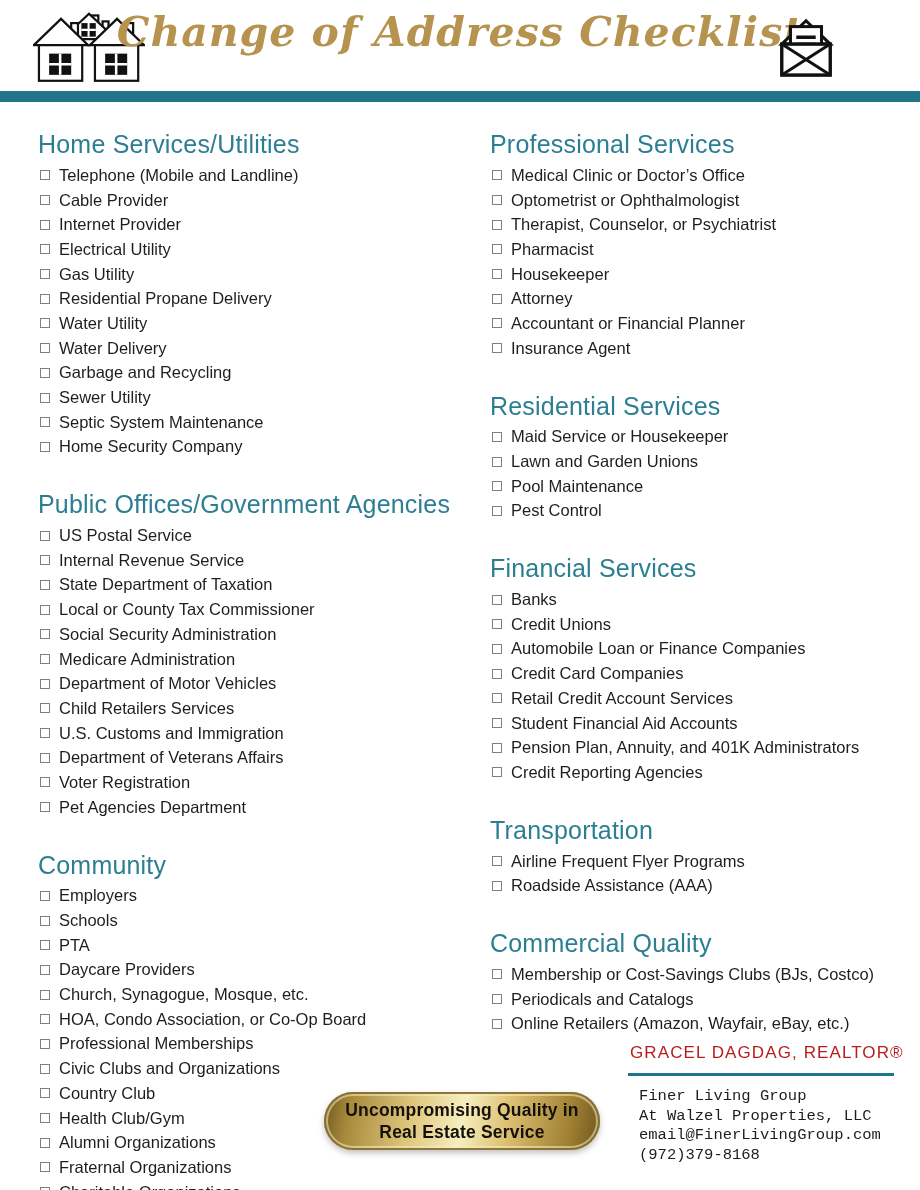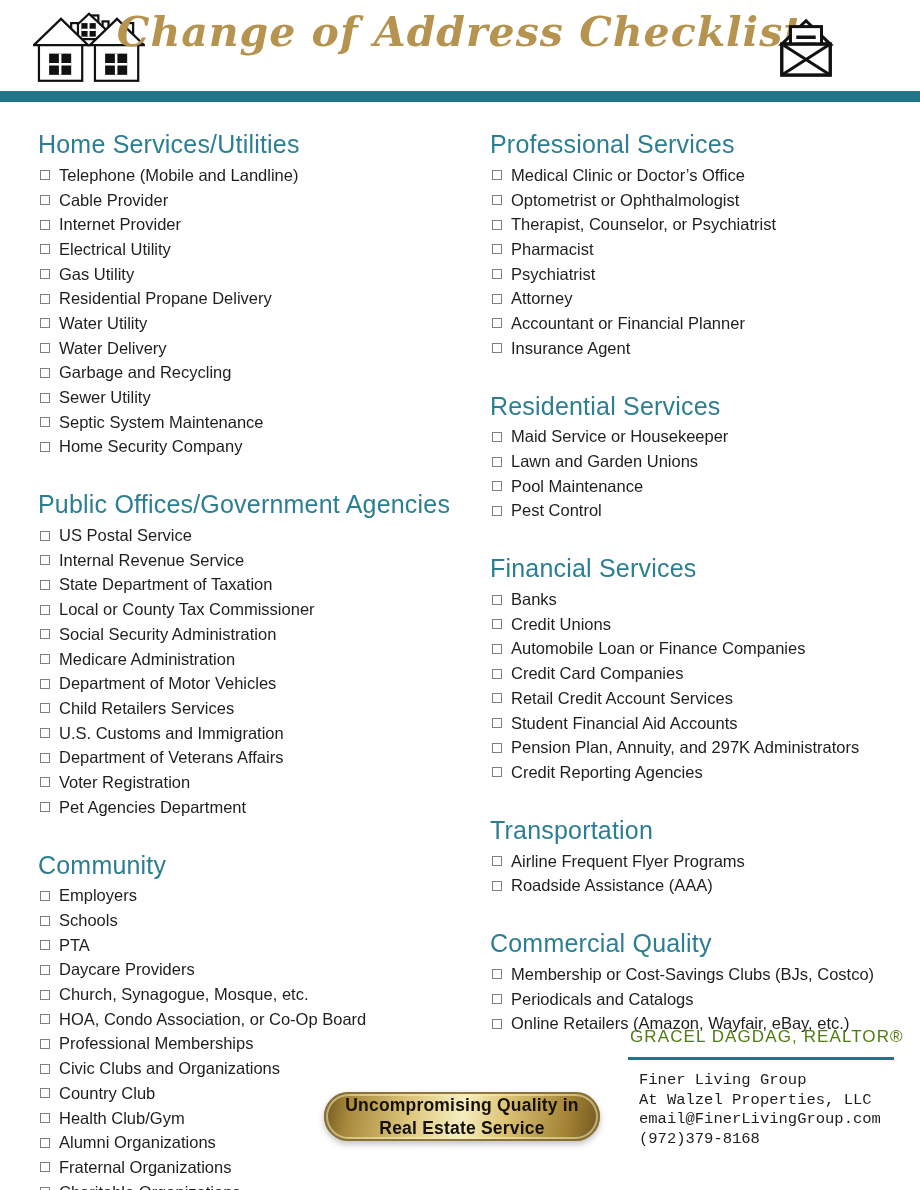--- a/index.html
+++ b/index.html
@@ -47,37 +47,37 @@
   .cb{
     width:10px;height:10px;flex:none;
     box-sizing:border-box;
     border:1.6px solid #7f7f7f;
     background:#fff;
     margin-right:9px;
   }
   
   .badge{
     position:absolute;left:324px;top:1092px;
-    width:276px;height:49px;
+    width:276px;height:58px;
     border-radius:40px;
     background:
       linear-gradient(100deg,#6e5520 0%,#a98a3c 10%,#dec87e 32%,#f6eec0 50%,#dcc172 66%,#a08032 88%,#6e5520 100%);
     box-shadow:inset 0 0 0 2px rgba(124,97,36,.85), inset 0 0 0 4px rgba(246,238,192,.55), 0 3px 6px rgba(0,0,0,.25);
     display:flex;flex-direction:column;justify-content:center;align-items:center;
     text-align:center;
   }
   .badge-line{
     font-size:17.5px;font-weight:700;color:#15100a;
     line-height:1.28;letter-spacing:0.2px;
   }
   
   .agent{position:absolute;left:628px;top:1027px;width:266px;}
   .agent-name{
-    color:#4d7c0f;font-size:17px;letter-spacing:1.1px;
-    white-space:nowrap;padding-left:2px;
+    color:#b91c1c;font-size:17px;letter-spacing:1.1px;
+    white-space:nowrap;padding-left:2px;margin-top:16px;
   }
   .agent-rule{height:3px;background:#20758b;margin:10px 0 11px 0;}
   .agent-lines{
     font-family:Liberation Mono, monospace;
     font-size:15.5px;line-height:19.6px;color:#1d1d1d;
     padding-left:11px;
   }
   
   svg{display:block;}
 </style>
@@ -309,21 +309,21 @@
             <li>
               <span class="cb"></span>
               <span>Therapist, Counselor, or Psychiatrist</span>
             </li>
             <li>
               <span class="cb"></span>
               <span>Pharmacist</span>
             </li>
             <li>
               <span class="cb"></span>
-              <span>Psychiatrist</span>
+              <span>Housekeeper</span>
             </li>
             <li>
               <span class="cb"></span>
               <span>Attorney</span>
             </li>
             <li>
               <span class="cb"></span>
               <span>Accountant or Financial Planner</span>
             </li>
             <li>
@@ -375,21 +375,21 @@
             <li>
               <span class="cb"></span>
               <span>Retail Credit Account Services</span>
             </li>
             <li>
               <span class="cb"></span>
               <span>Student Financial Aid Accounts</span>
             </li>
             <li>
               <span class="cb"></span>
-              <span>Pension Plan, Annuity, and 297K Administrators</span>
+              <span>Pension Plan, Annuity, and 401K Administrators</span>
             </li>
             <li>
               <span class="cb"></span>
               <span>Credit Reporting Agencies</span>
             </li>
           </ul>
       </section>
       <section class="sec">
         <h2 class="sec-title">Transportation</h2>
         <ul class="items">

